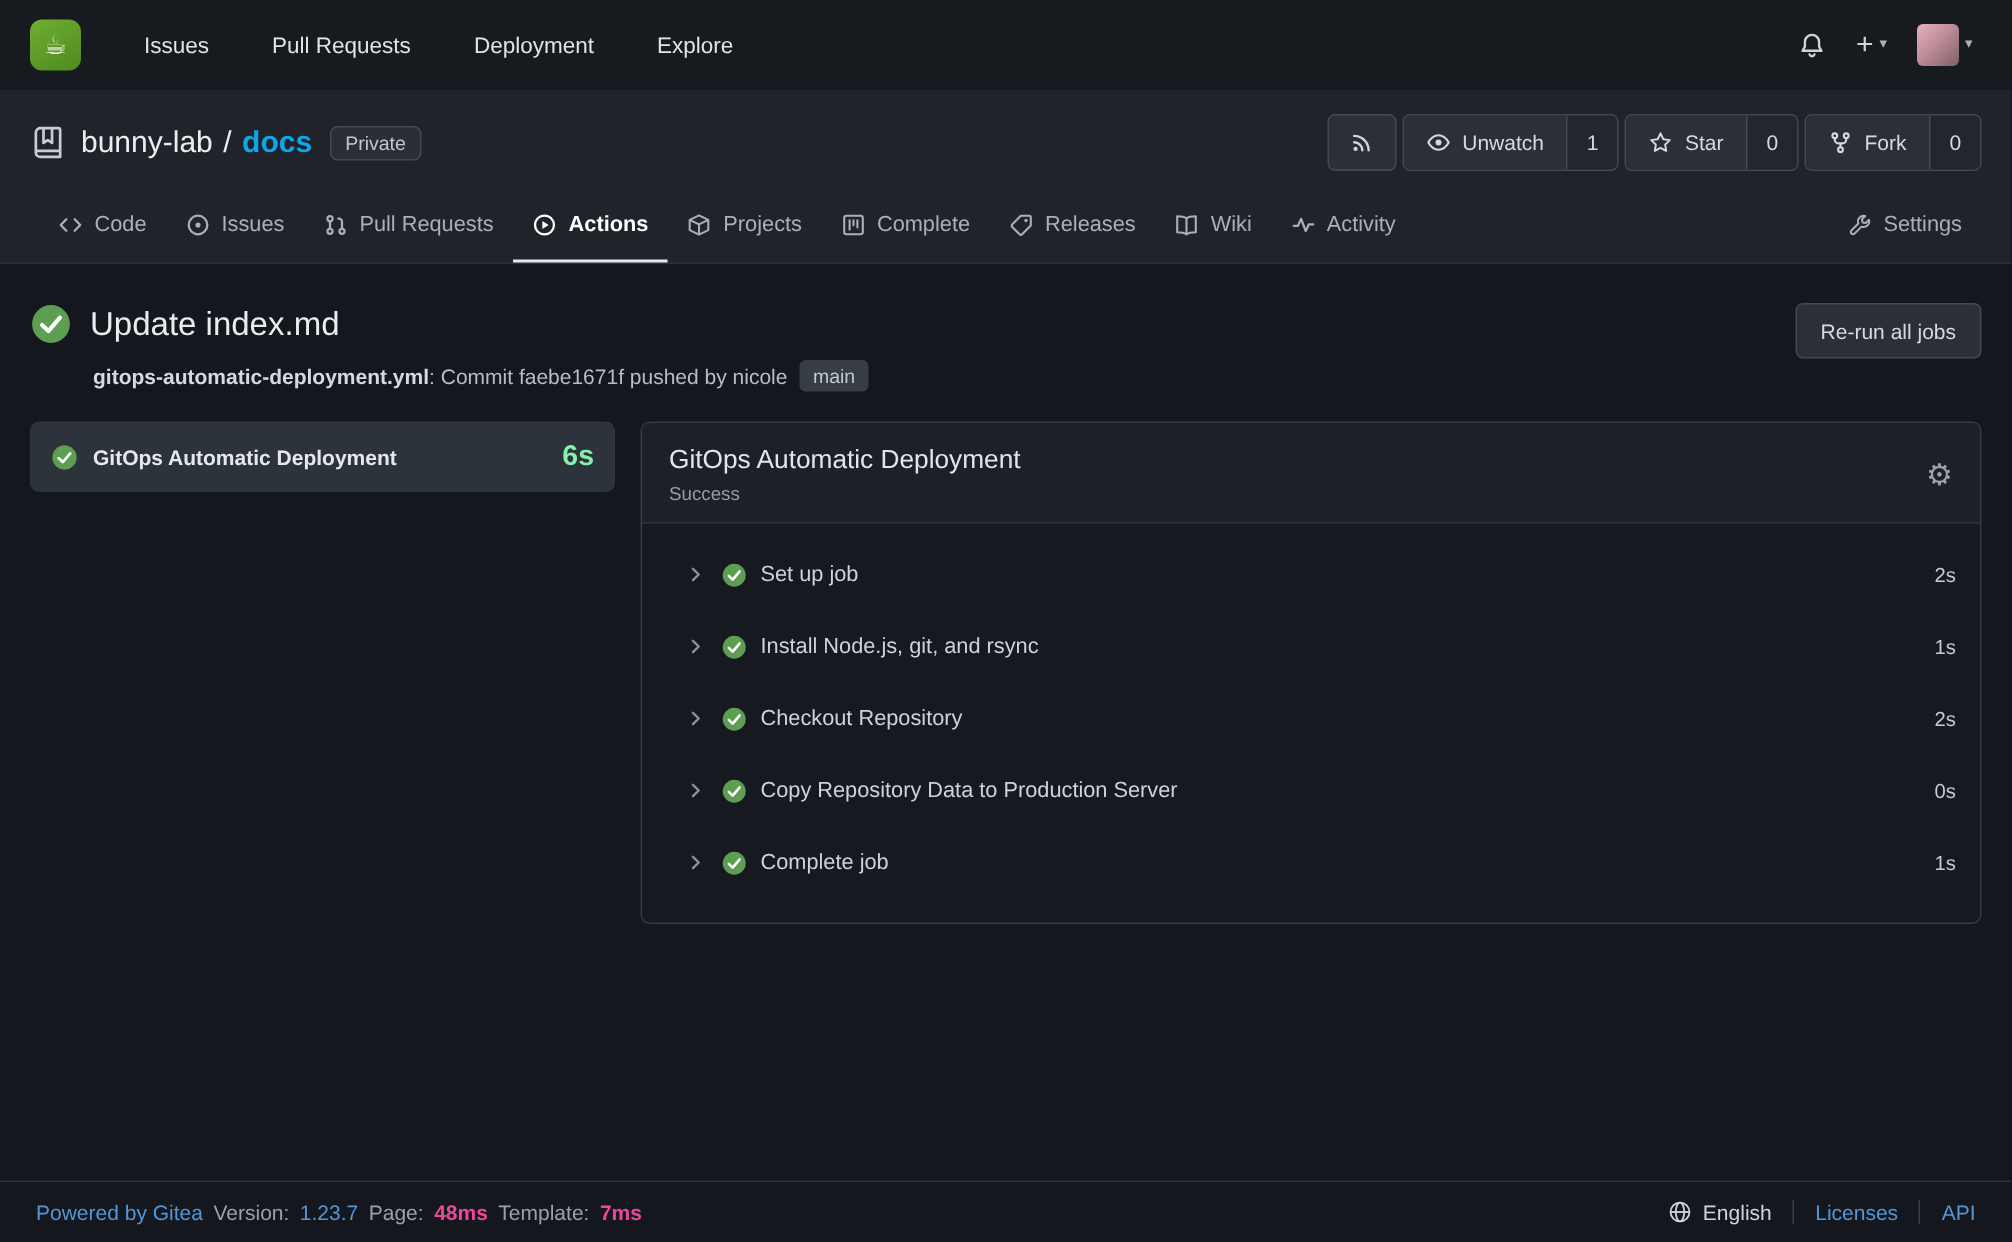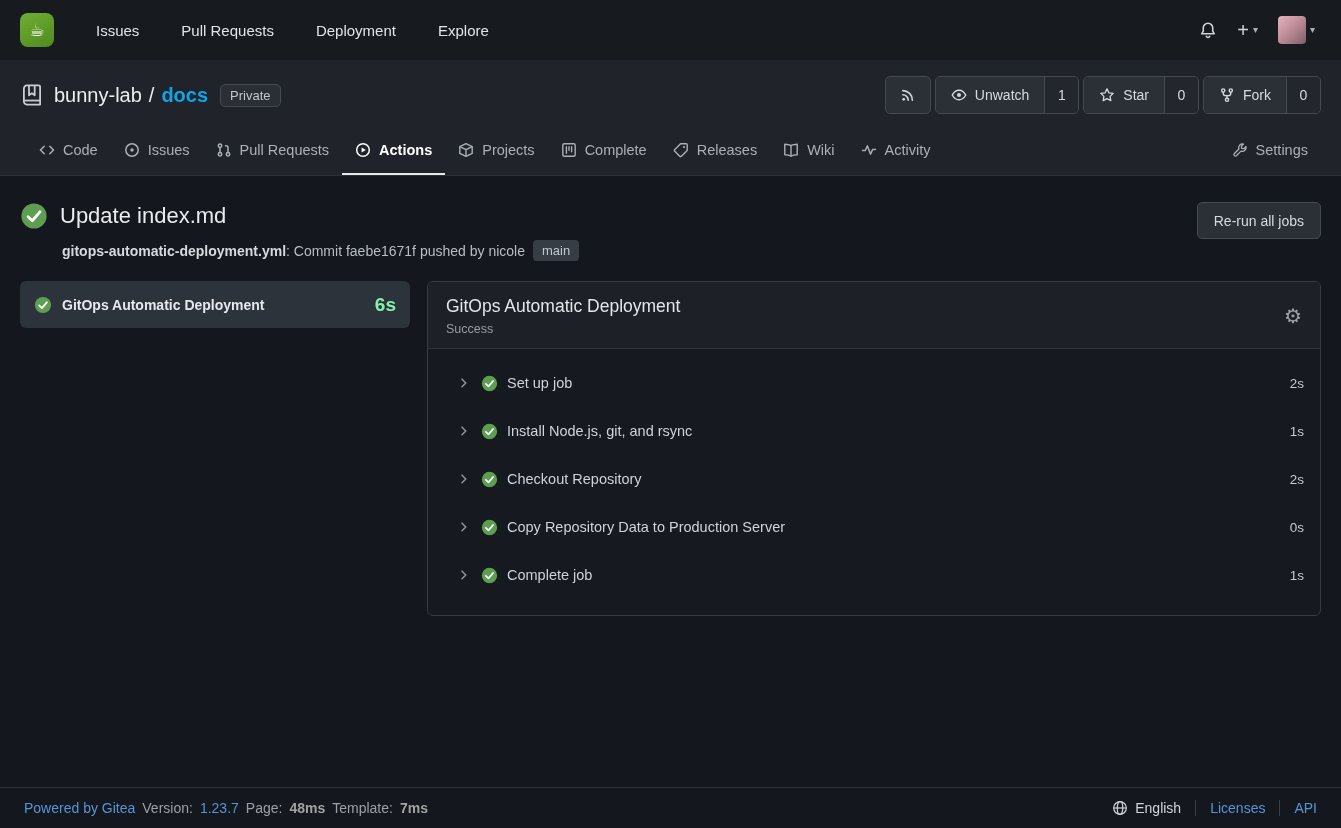--- a/index.html
+++ b/index.html
@@ -126,21 +126,21 @@
   .step-duration { margin-left: auto; font-size: 13.5px; color: #c6cbd1; }
 
   
   footer {
     flex: none; height: 41px; border-top: 1px solid #2d3238;
     display: flex; align-items: center; justify-content: space-between;
     padding: 0 24px; font-size: 14px; color: #9aa1a8; background: #14171d;
   }
   .f-left { display: flex; align-items: center; gap: 7px; }
   .blue { color: #5596d6; cursor: pointer; }
-  .f-strong { color: #a3a3a3; font-weight: 700; }
+  .f-strong { color: #ec4899; font-weight: 700; }
   .f-right { display: flex; align-items: center; gap: 0; }
   .lang { display: flex; align-items: center; gap: 7px; color: #d0d5da; cursor: pointer; padding-right: 14px; }
   .f-div { width: 1px; height: 16px; background: #3a4047; }
   .f-link { padding: 0 14px; text-align: center; }
   .f-link:last-child { padding-right: 0; }
 
   .check-circle { flex: none; }
 </style>
 </head>
 <body>

